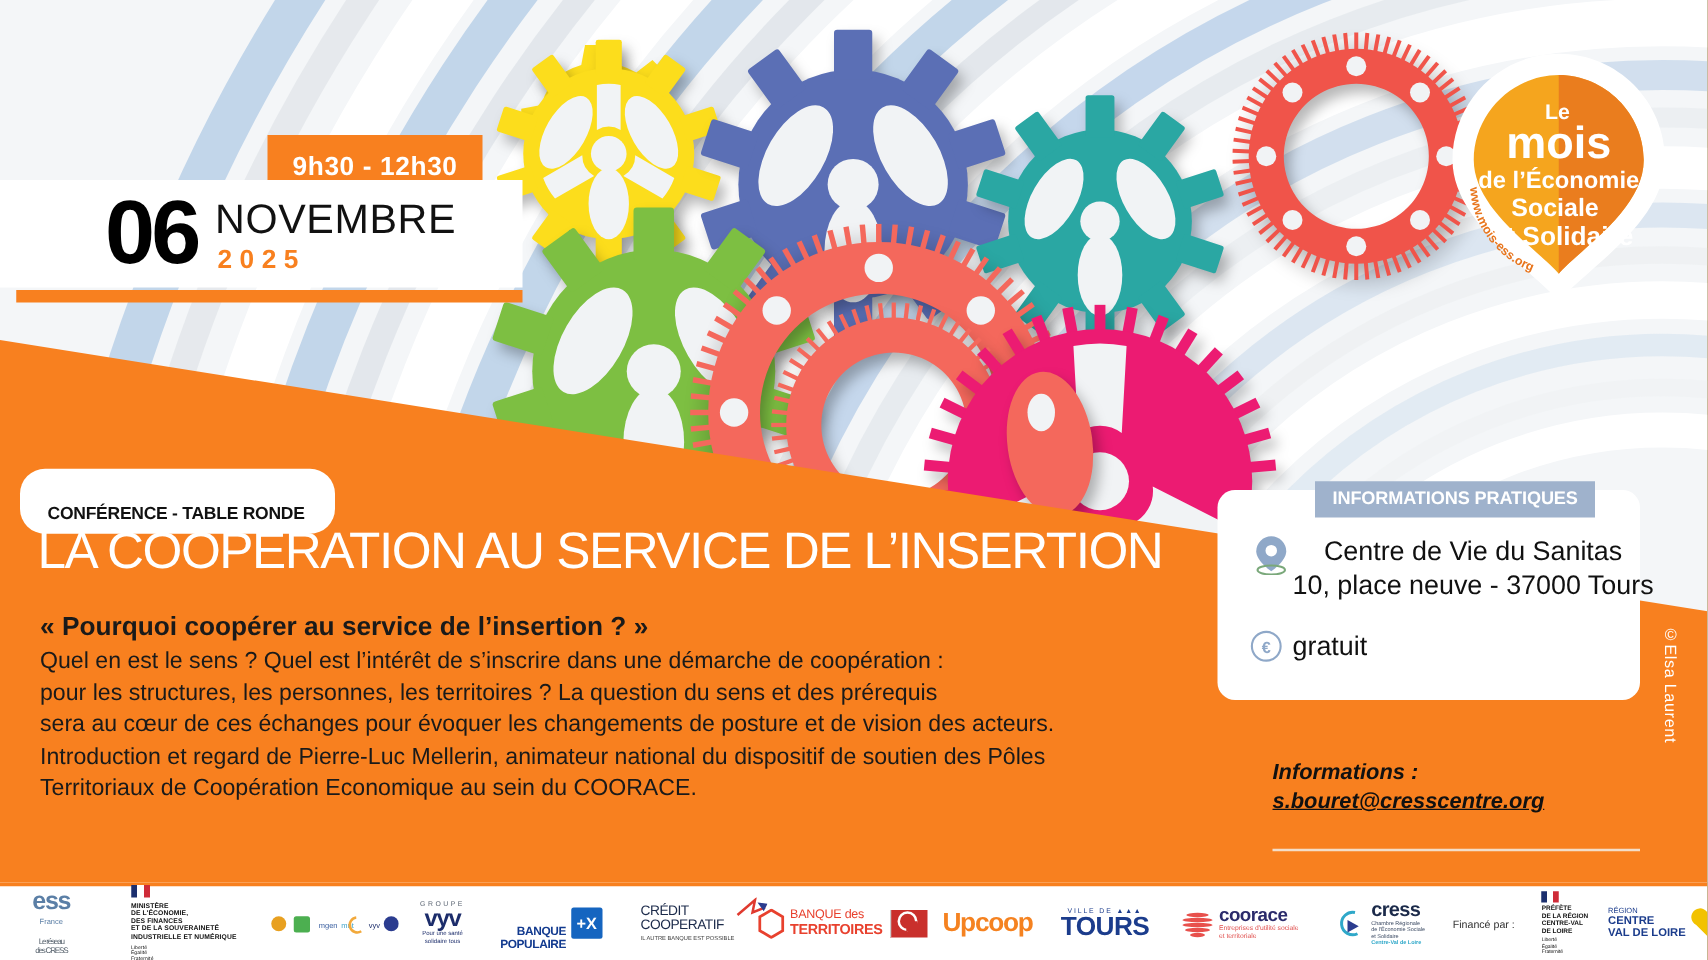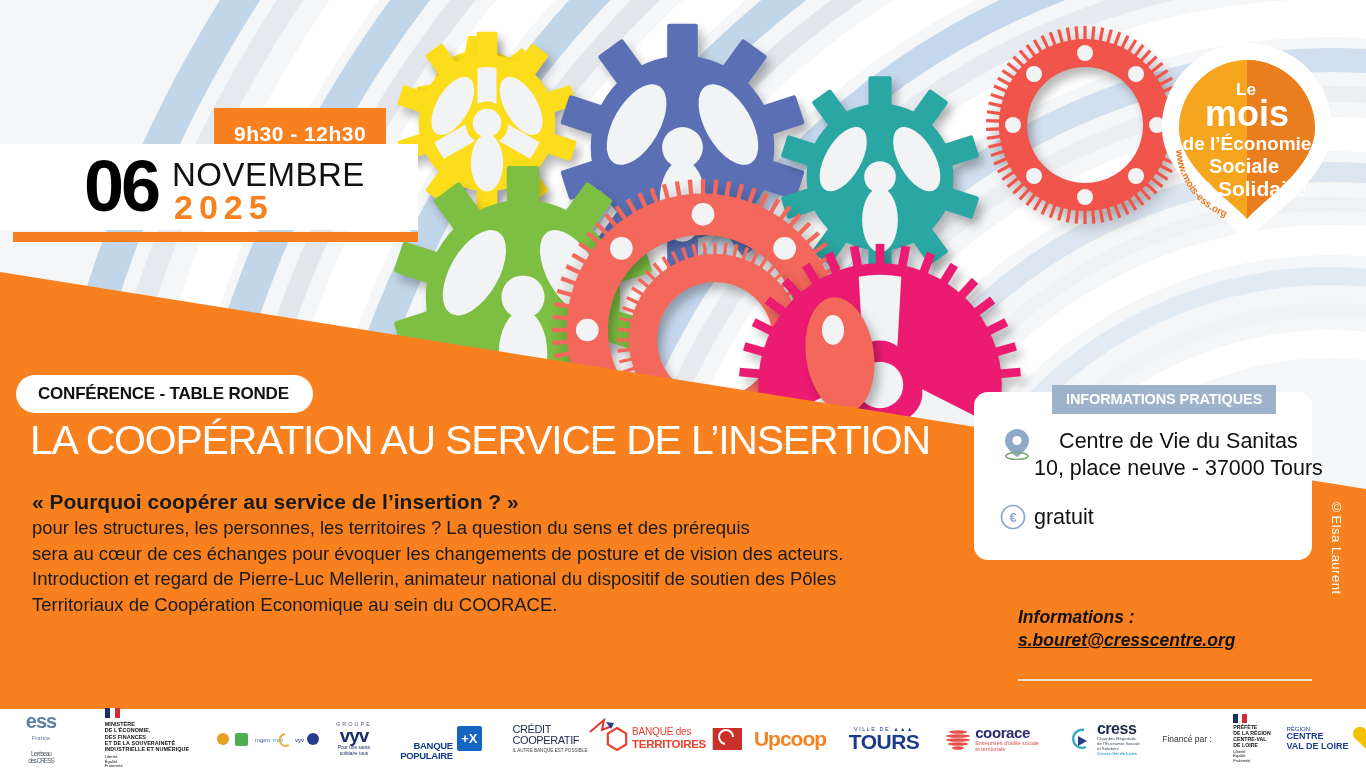--- a/index.html
+++ b/index.html
@@ -45,32 +45,32 @@
     position:absolute;left:84px;top:6px;
     font-size:72px;font-weight:bold;color:#000;letter-spacing:-3px;
     line-height:72px;
   }
   .month{
     position:absolute;left:172px;top:14px;
     font-size:33px;color:#111;letter-spacing:.5px;line-height:33px;
   }
   .year{
     position:absolute;left:174px;top:50px;
-    font-size:34px;color:#f8801f;font-weight:bold;letter-spacing:6px;line-height:27px;
+    font-size:21px;color:#f8801f;font-weight:bold;letter-spacing:6px;line-height:27px;
   }
   .orange-rule{
     position:absolute;left:13px;top:232px;width:405px;height:10px;background:#f8801f;
   }
 
   
   .conf-badge{
     position:absolute;left:16px;top:375px;
     background:#fff;border-radius:20px;
-    padding:9px 24px 9px 22px;
-    font-size:17px;font-weight:bold;color:#111;letter-spacing:-.2px;
+    padding:27px 24px 9px 22px;
+    font-size:14px;font-weight:bold;color:#111;letter-spacing:-.2px;
     white-space:nowrap;
   }
 
   
   .main-title{
     position:absolute;left:30px;top:416px;
     font-size:41px;color:#fff;letter-spacing:-1.2px;
     white-space:nowrap;line-height:48px;
   }
   .subtitle{
@@ -667,20 +667,21 @@
       <div class="year">2025</div>
     </div>
   </div>
   <div class="orange-rule"></div>
 
   <div class="conf-badge">CONFÉRENCE - TABLE RONDE</div>
 
   <div class="main-title">LA COOPÉRATION AU SERVICE DE L’INSERTION</div>
   <div class="subtitle">« Pourquoi coopérer au service de l’insertion ? »</div>
   <div class="body-copy">
+    <div>Quel en est le sens ? Quel est l’intérêt de s’inscrire dans une démarche de coopération :</div>
     <div>pour les structures, les personnes, les territoires ? La question du sens et des prérequis</div>
     <div>sera au cœur de ces échanges pour évoquer les changements de posture et de vision des acteurs.</div>
     <div>Introduction et regard de Pierre-Luc Mellerin, animateur national du dispositif de soutien des Pôles</div>
     <div>Territoriaux de Coopération Economique au sein du COORACE.</div>
   </div>
 
   <div class="info-card"></div>
   <div class="info-head">INFORMATIONS PRATIQUES</div>
 
   <div class="info-row pin-row">

